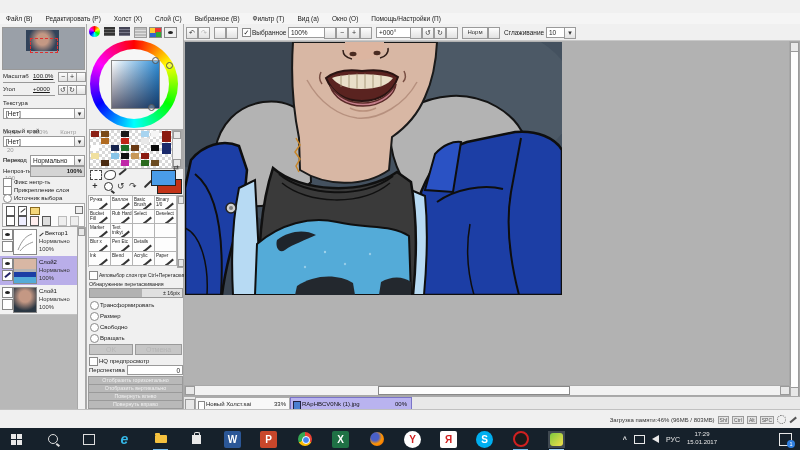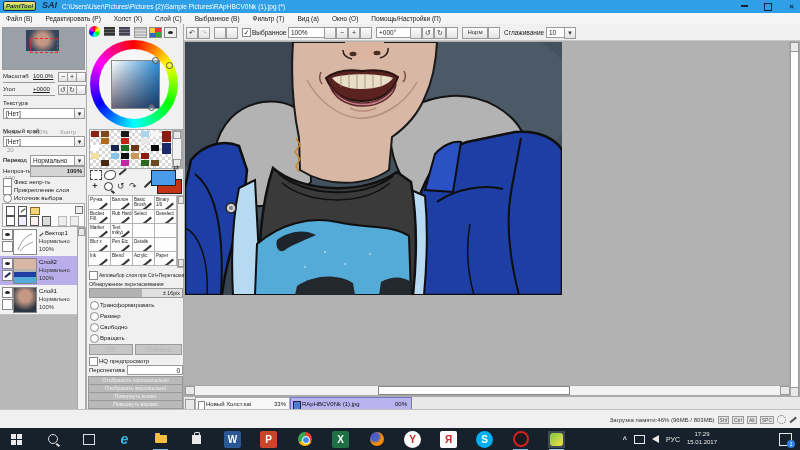--- a/index.html
+++ b/index.html
@@ -35,28 +35,20 @@
   .badge{border:1px solid #9a9a9a;background:#e4e4e4;color:#555;font-size:5px;line-height:6px;padding:0 1px;}
   .trayic{color:#e8e8e8;font-size:7px;}
   .wheelring{border-radius:50%;background:conic-gradient(#f00,#ff0,#0f0,#0ff,#00f,#f0f,#f00);}
   .mk{position:absolute;width:5px;height:5px;border:1.5px solid #555;border-radius:50%;background:rgba(255,255,255,.25);}
 </style>
 </head>
 <body>
 
 <div id="app">
 
-  <div class="a" style="left:0;top:0;width:800px;height:13px;background:#2f9fe8;">
-    <span class="a" style="left:3px;top:1px;background:linear-gradient(#f8e87a,#8cc83c);border:1px solid #225;border-radius:2px;font-size:6px;font-style:italic;font-weight:bold;color:#234;padding:0 2px;line-height:8px;">PaintTool</span>
-    <span class="a" style="left:42px;top:0;font-size:9px;font-style:italic;font-weight:bold;color:#1a2a4a;">SAI</span>
-    <span class="a" style="left:62px;top:3px;font-size:6.5px;color:#fff;white-space:nowrap;">C:\Users\User\Pictures\Pictures (2)\Sample Pictures\RApHBCV0Nk (1).jpg (*)</span>
-    <span class="a" style="right:52px;top:5px;width:7px;height:1.5px;background:#123;"></span>
-    <span class="a" style="right:28px;top:3px;width:6px;height:6px;border:1.5px solid #123;"></span>
-    <span class="a" style="right:6px;top:2px;font-size:8px;color:#123;font-weight:bold;">×</span>
-  </div>
 
   <div class="a" style="left:0;top:13px;width:800px;height:11px;background:#f5f5f5;border-bottom:1px solid #d8d8d8;display:flex;gap:13px;align-items:center;padding-left:6px;">
     <span class="lbl">Файл (В)</span>
     <span class="lbl">Редактировать (Р)</span>
     <span class="lbl">Холст (Х)</span>
     <span class="lbl">Слой (С)</span>
     <span class="lbl">Выбранное (В)</span>
     <span class="lbl">Фильтр (Т)</span>
     <span class="lbl">Вид (а)</span>
     <span class="lbl">Окно (О)</span>

